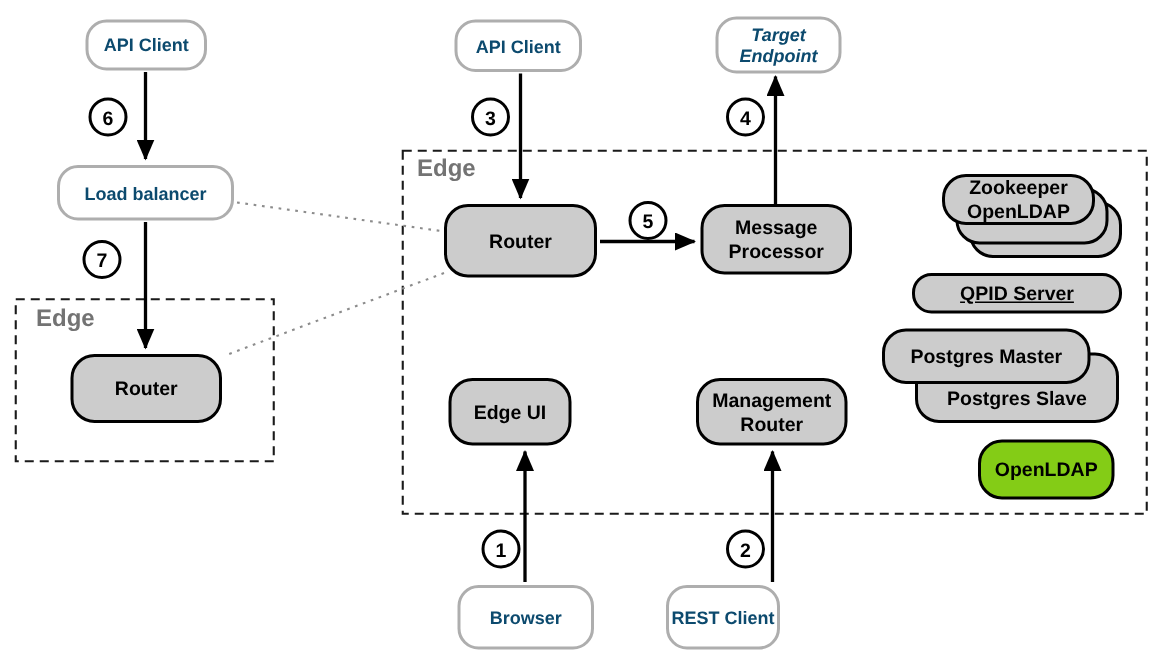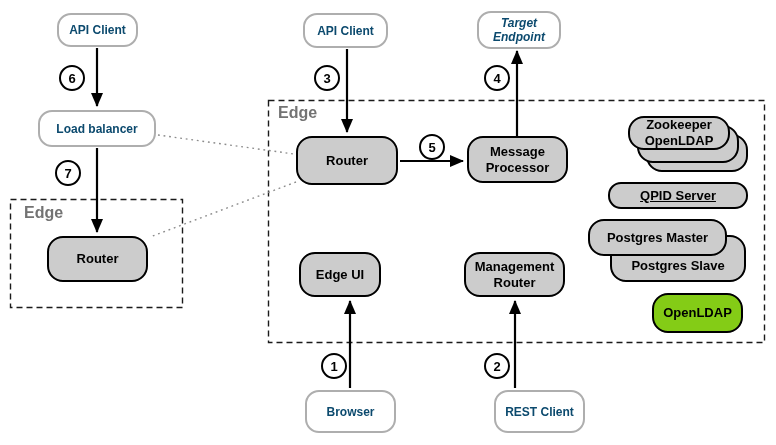--- a/index.html
+++ b/index.html
@@ -93,21 +93,21 @@
   <div class="external" style="left:303px;top:13px;width:85px;height:35px;">
     <span>API Client</span>
   </div>
   <div class="external" style="left:477px;top:11px;width:84px;height:38px;font-style:italic;">
     <span>Target</span>
     <span>Endpoint</span>
   </div>
   <div class="external" style="left:305px;top:390px;width:91px;height:43px;">
     <span>Browser</span>
   </div>
-  <div class="external" style="left:494px;top:390px;width:91px;height:43px;">
+  <div class="external" style="left:444px;top:390px;width:76px;height:43px;">
     <span>REST Client</span>
   </div>
 
   <div class="node" style="left:47px;top:236px;width:101px;height:46px;">
     <span>Router</span>
   </div>
   <div class="node" style="left:296px;top:136px;width:102px;height:49px;">
     <span>Router</span>
   </div>
   <div class="node" style="left:467px;top:136px;width:101px;height:47px;">

